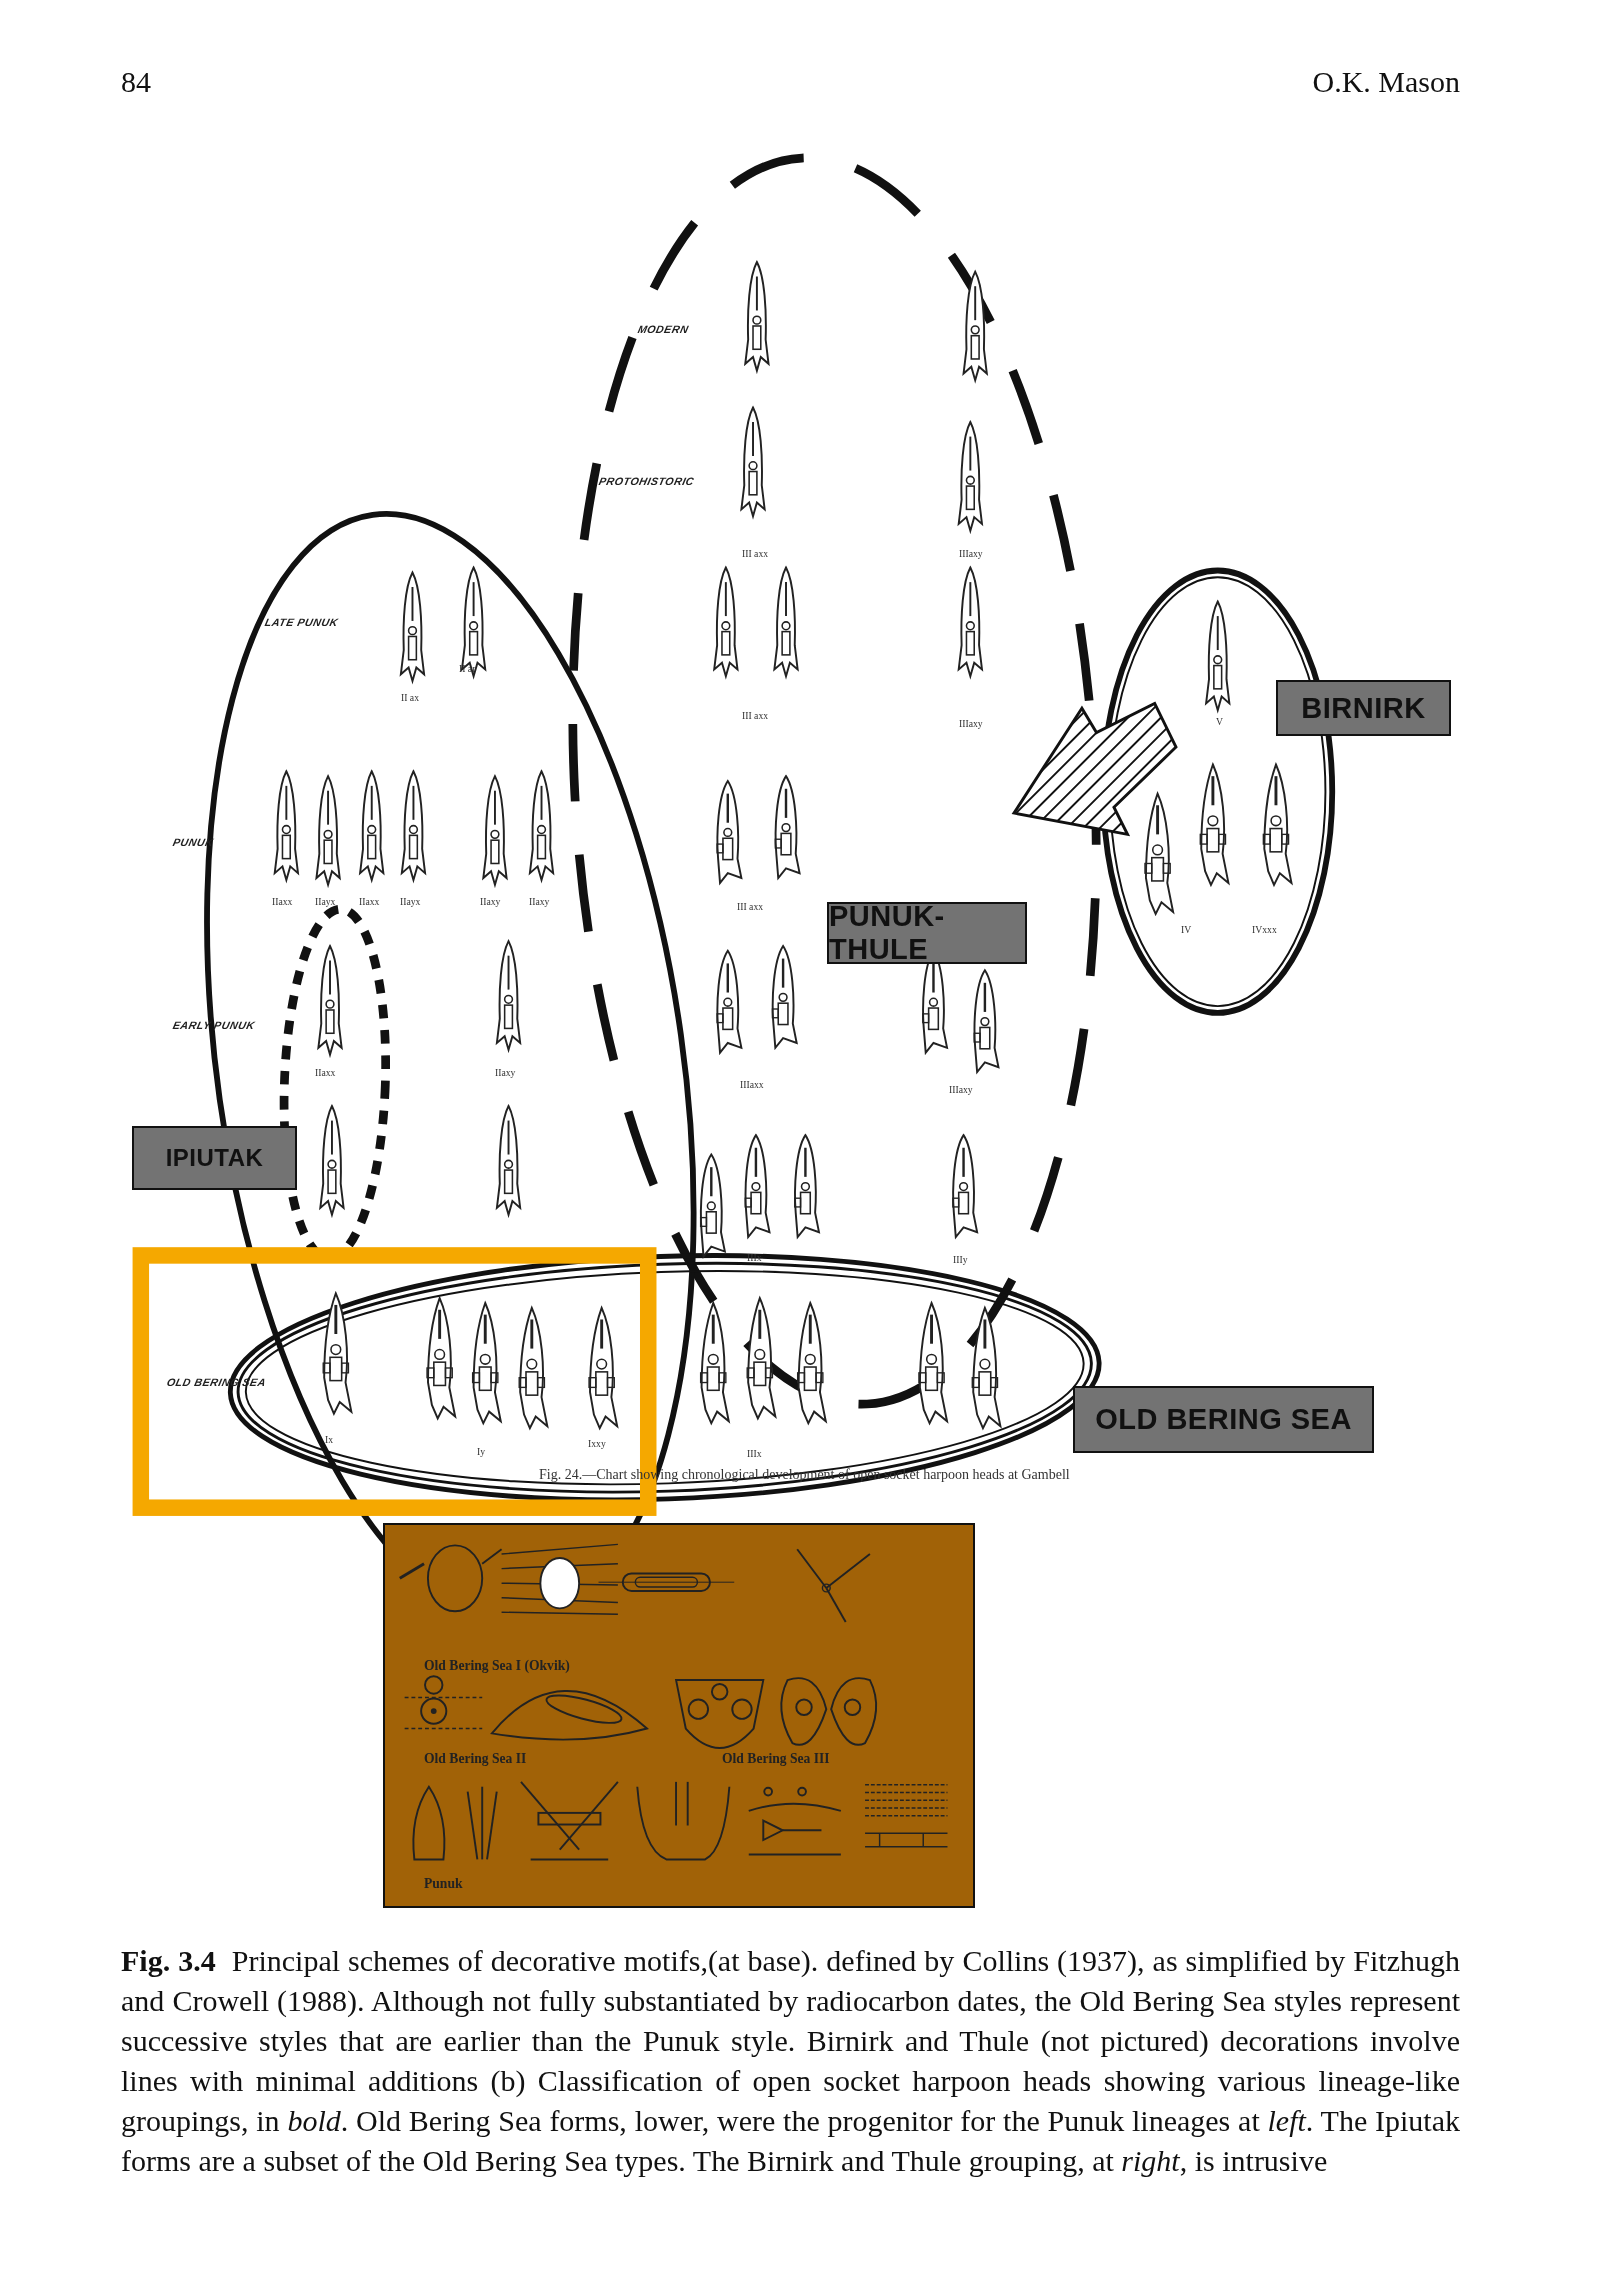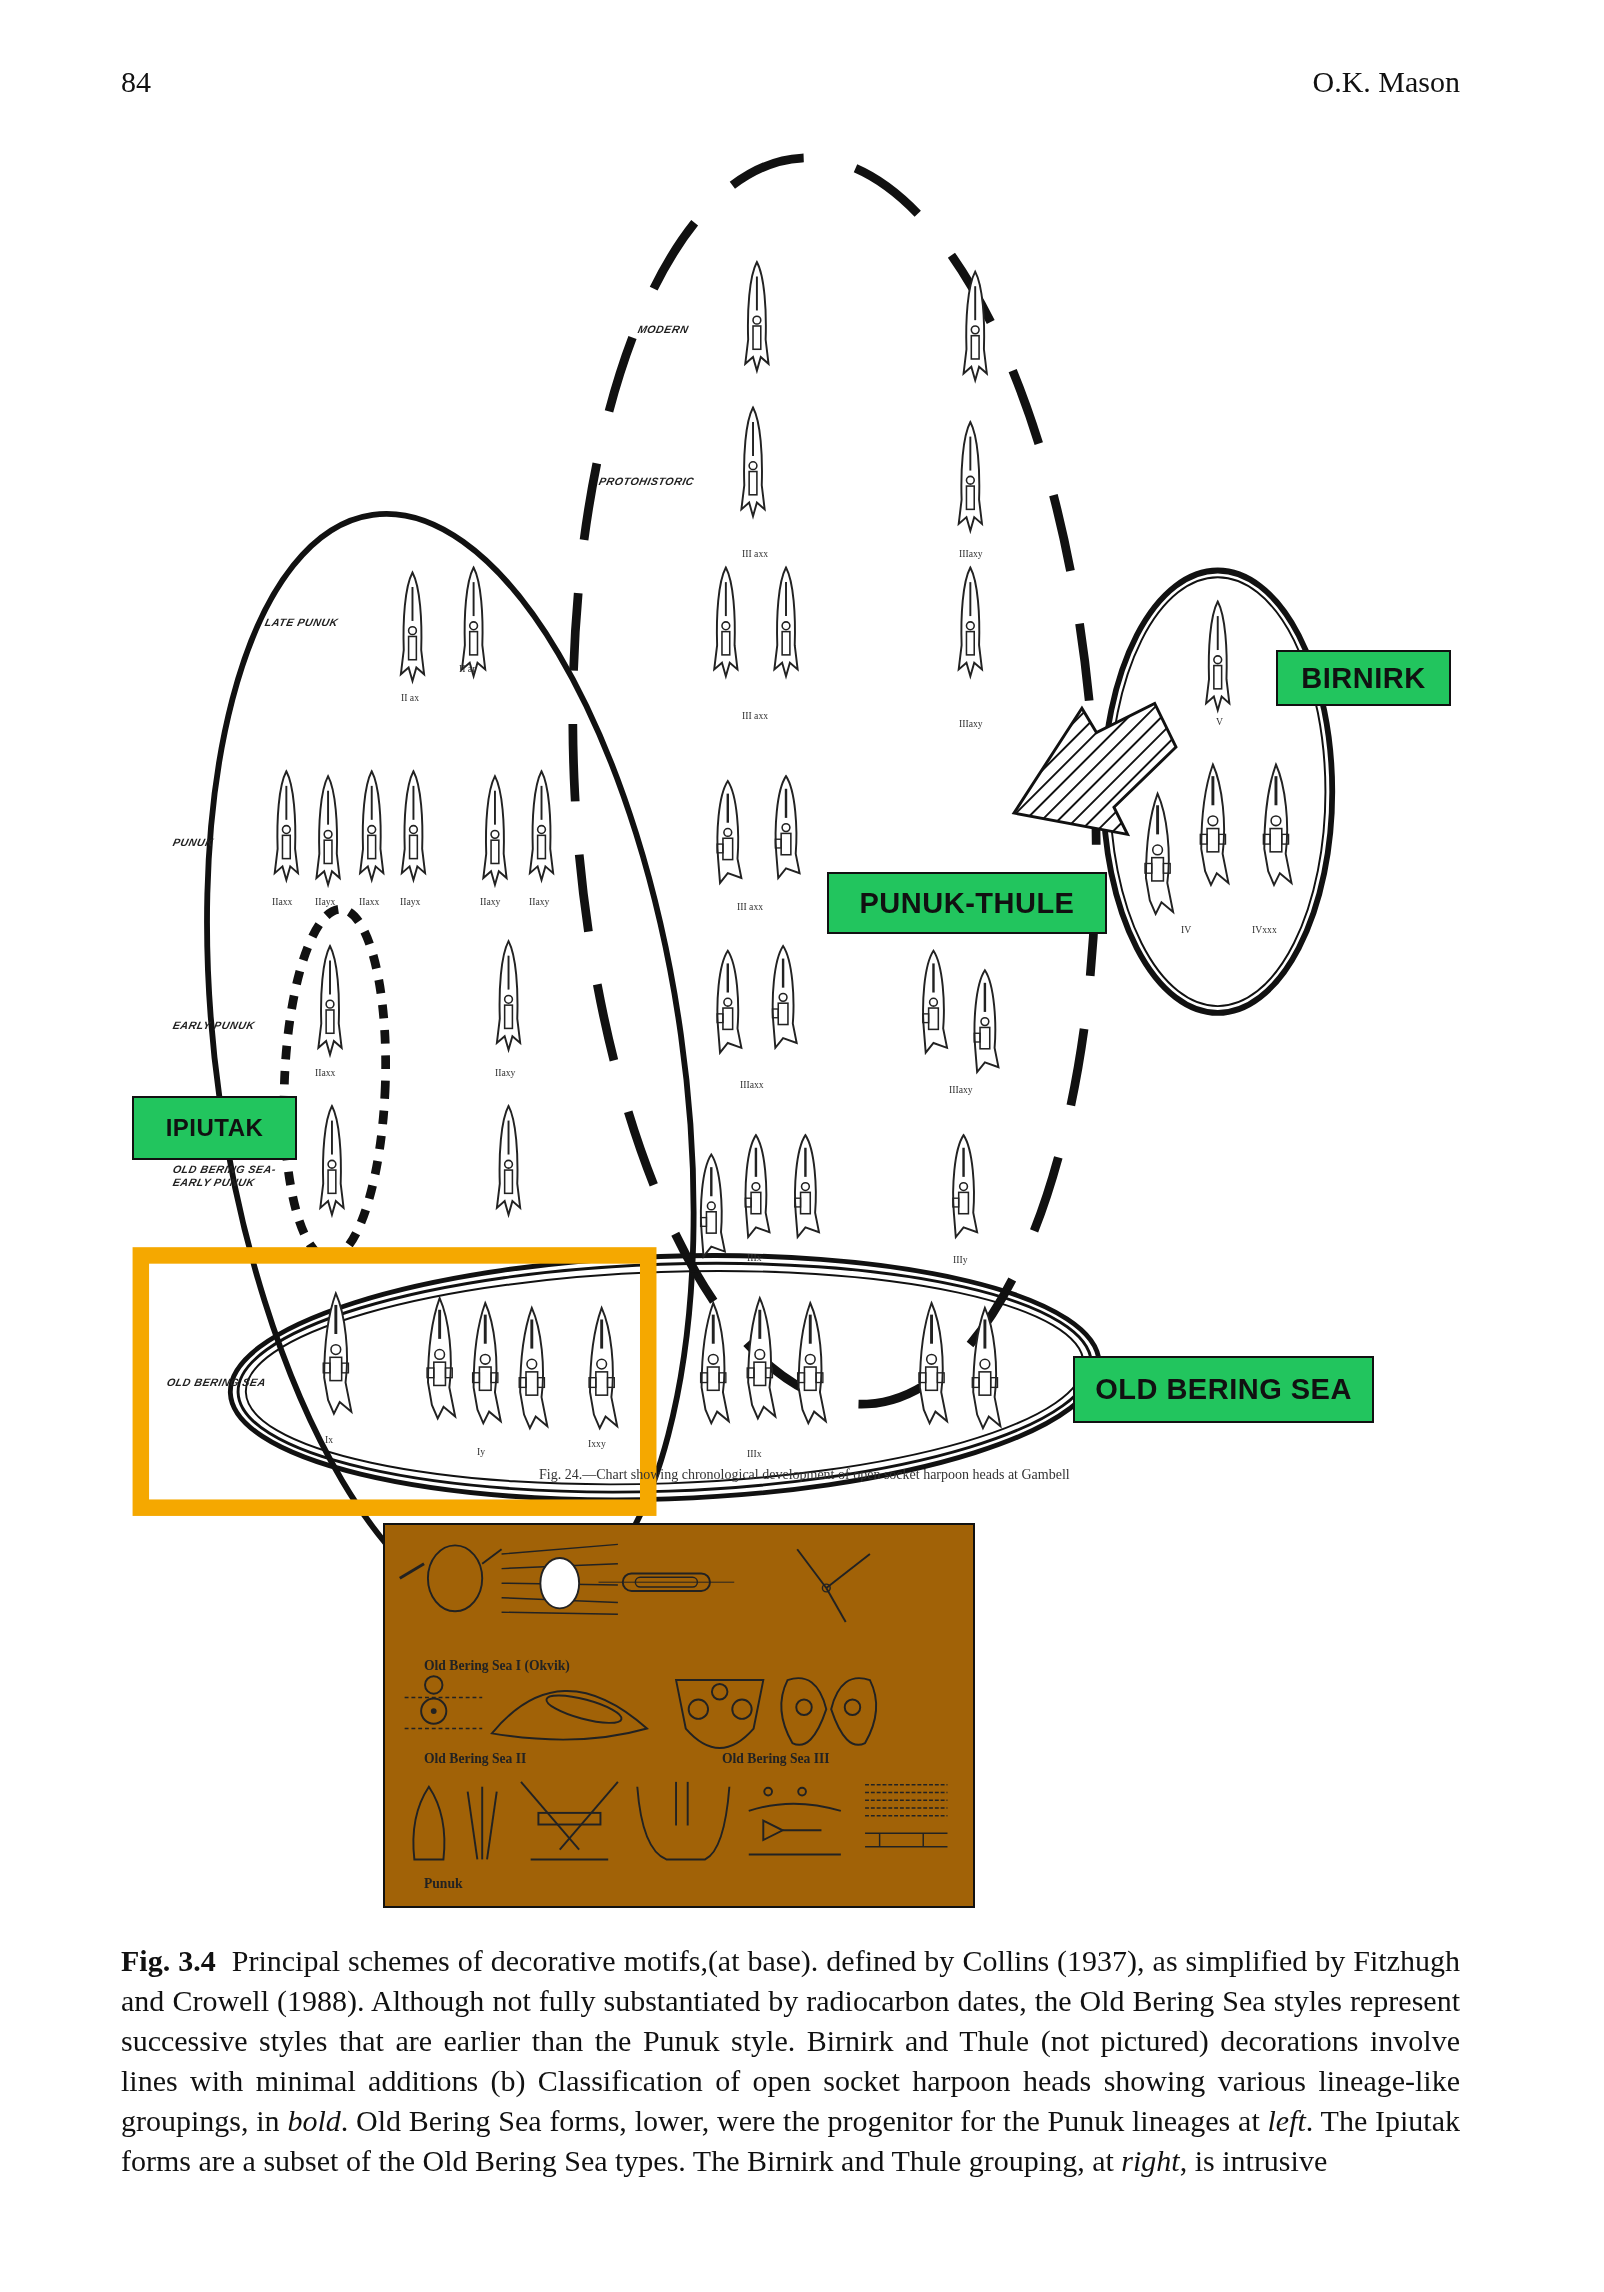--- a/index.html
+++ b/index.html
@@ -1,21 +1,21 @@
 <!DOCTYPE html>
 <html><head>
 <meta charset="utf-8">
 <style>
   html,body{margin:0;padding:0;background:#fff;}
   body{width:1605px;height:2292px;position:relative;overflow:hidden;font-family:"Liberation Serif","DejaVu Serif",serif;color:#111;}
   .running-head{position:absolute;top:64px;font-size:30px;line-height:35px;}
   #page-num{left:121px;}
   #author{right:145px;}
   #figure{position:absolute;left:0;top:0;width:1605px;height:1921px;}
-  .label-box{position:absolute;background:#22c55e;border:2.9px solid #111;font-family:"Liberation Sans","DejaVu Sans",sans-serif;font-weight:bold;color:#111;display:flex;align-items:center;justify-content:center;box-sizing:border-box;letter-spacing:0.5px;}
+  .label-box{position:absolute;background:#737373;border:2.9px solid #111;font-family:"Liberation Sans","DejaVu Sans",sans-serif;font-weight:bold;color:#111;display:flex;align-items:center;justify-content:center;box-sizing:border-box;letter-spacing:0.5px;margin-top:30px;}
   .row-label{position:absolute;font-family:"Liberation Sans","DejaVu Sans",sans-serif;font-style:italic;font-weight:bold;font-size:10.7px;letter-spacing:0.5px;color:#222;transform:skewX(-12deg);white-space:nowrap;}
   .type-label{position:absolute;font-family:"Liberation Serif","DejaVu Serif",serif;font-size:9.7px;color:#333;white-space:nowrap;}
   #motif-panel{position:absolute;left:383px;top:1523px;width:592px;height:385px;border:2.9px solid #111;background:#a16207;box-sizing:border-box;}
   .motif-caption{position:absolute;font-family:"Liberation Serif","DejaVu Serif",serif;font-weight:bold;font-size:13.6px;color:#222;}
   #caption{position:absolute;left:121px;top:1941px;width:1339px;font-size:30px;line-height:40px;text-align:justify;}
   #caption b{font-weight:bold;}
   #caption i{font-style:italic;}
 </style>
 </head>
 <body>
@@ -152,21 +152,21 @@
   <div class="type-label" style="left:949px;top:1084px;">IIIaxy</div>
   <div class="type-label" style="left:953px;top:1254px;">IIIy</div>
   <div class="type-label" style="left:1216px;top:716px;">V</div>
   <div class="type-label" style="left:1181px;top:924px;">IV</div>
   <div class="type-label" style="left:1252px;top:924px;">IVxxx</div>
 
   <div class="type-label" style="left:539px;top:1467px;font-size:14px;">Fig. 24.—Chart showing chronological development of open socket harpoon heads at Gambell</div>
 
   
   <div class="label-box" style="left:1276px;top:650px;width:175px;height:56px;font-size:29px;">BIRNIRK</div>
-  <div class="label-box" style="left:827px;top:872px;width:280px;height:62px;font-size:29px;">PUNUK-THULE</div>
+  <div class="label-box" style="left:827px;top:872px;width:200px;height:62px;font-size:29px;">PUNUK-THULE</div>
   <div class="label-box" style="left:132px;top:1096px;width:165px;height:64px;font-size:24px;">IPIUTAK</div>
   <div class="label-box" style="left:1073px;top:1356px;width:301px;height:67px;font-size:29px;">OLD BERING SEA</div>
 
   
   <div id="motif-panel">
     <svg width="586" height="379" viewBox="0 0 604 391" style="position:absolute;left:0;top:0;">
 
       <ellipse cx="72" cy="55" rx="28" ry="34" fill="none" stroke="#222" stroke-width="2"></ellipse>
       <line x1="40" y1="40" x2="15" y2="55" stroke="#222" stroke-width="3"></line>
       <line x1="100" y1="40" x2="120" y2="25" stroke="#222" stroke-width="2"></line>

